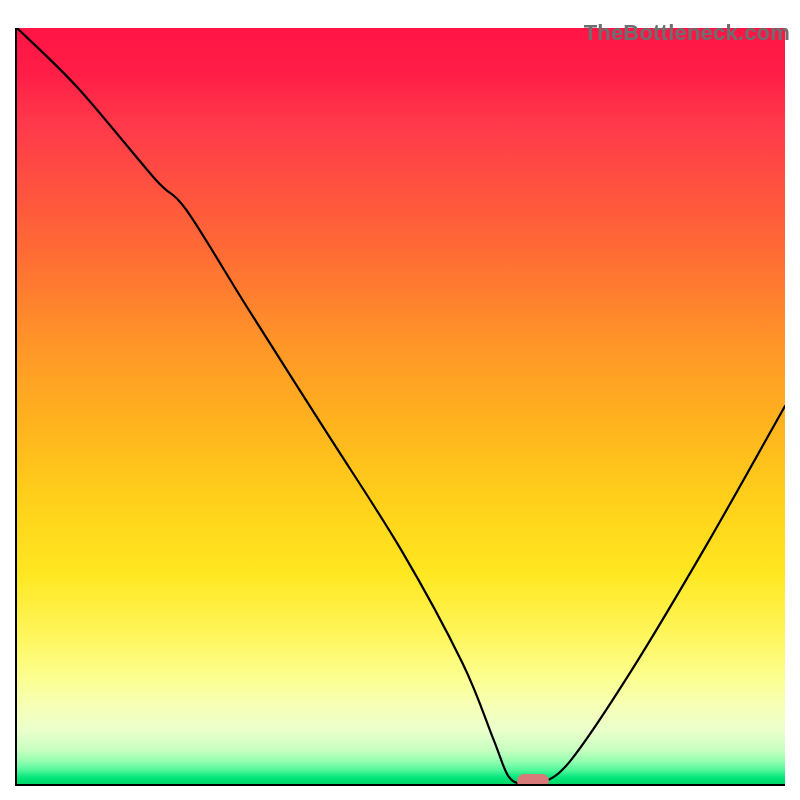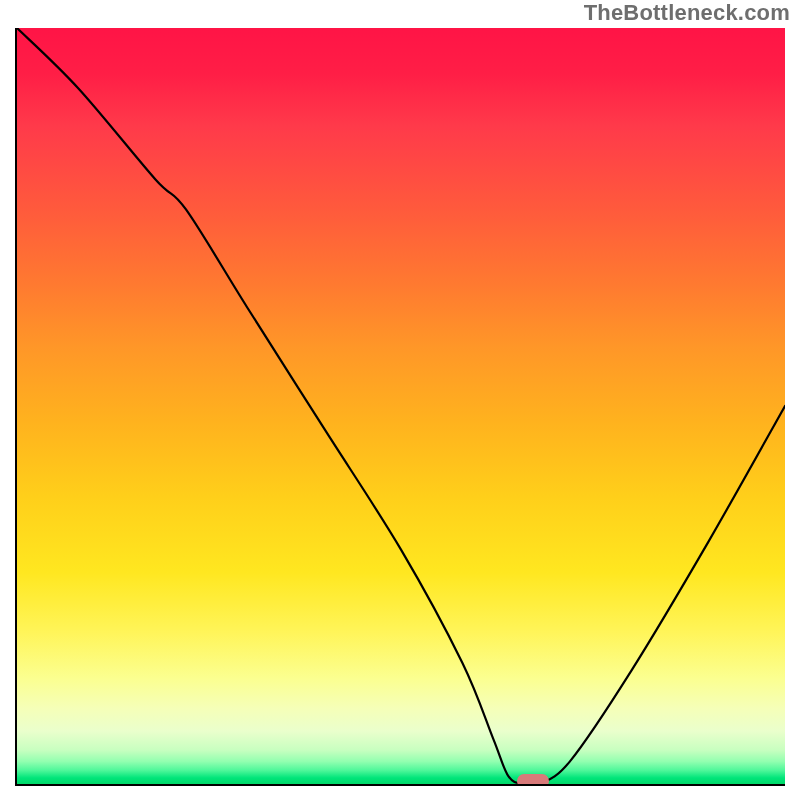--- a/index.html
+++ b/index.html
@@ -11,21 +11,21 @@
     background: #ffffff;
     font-family: Arial, Helvetica, sans-serif;
   }
   .stage {
     position: relative;
     width: 800px;
     height: 800px;
   }
   .watermark {
     position: absolute;
-    top: 0;
+    top: 20px;
     right: 10px;
     font-size: 22px;
     font-weight: 600;
     color: #6e6e6e;
     letter-spacing: 0.2px;
     z-index: 10;
   }
   .plot {
     position: absolute;
     left: 15px;

